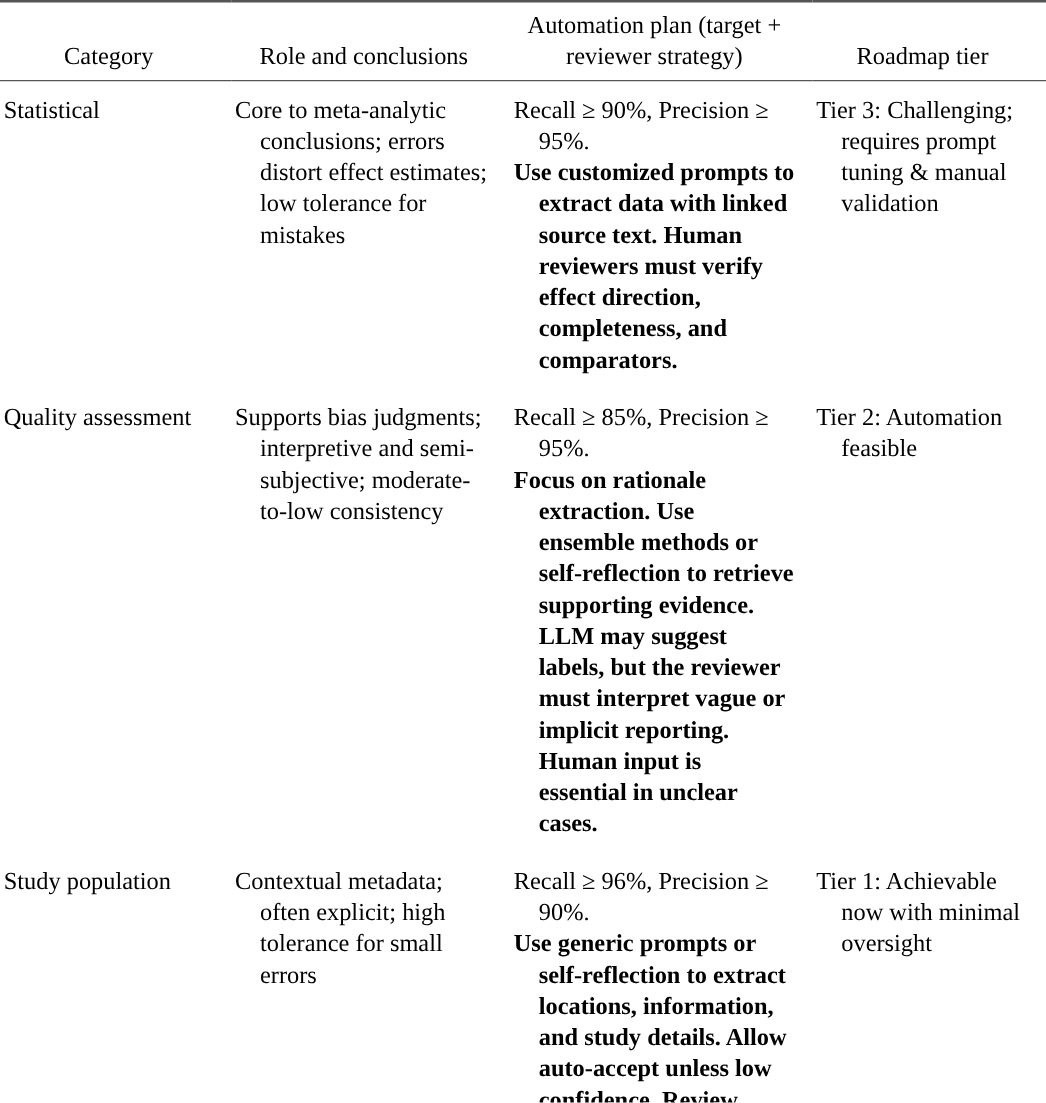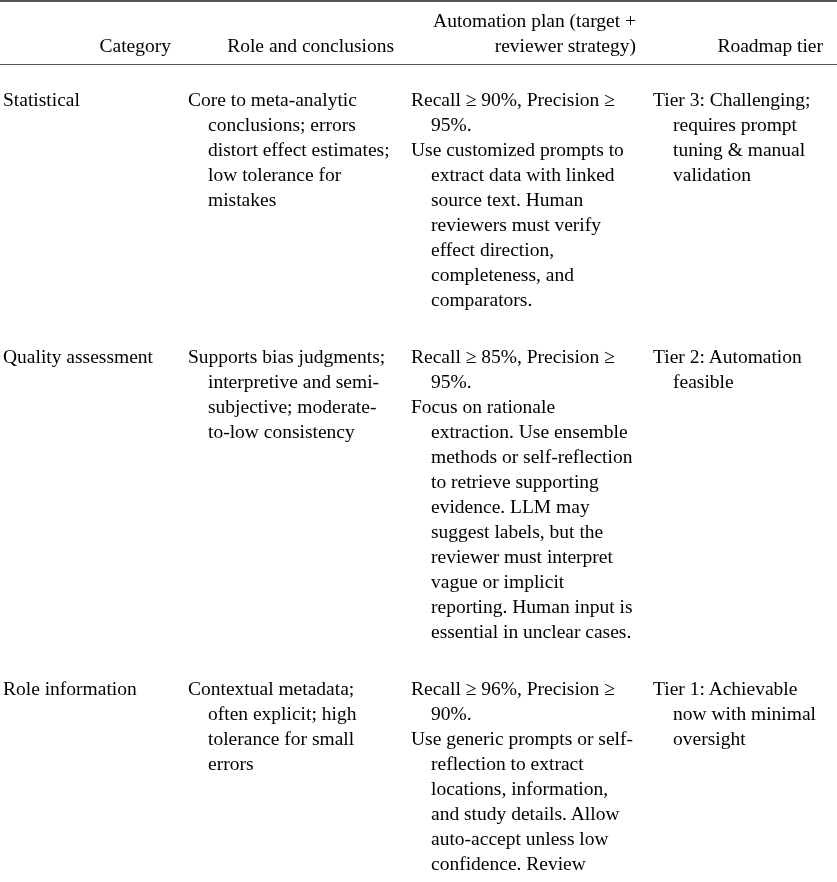--- a/index.html
+++ b/index.html
@@ -44,39 +44,40 @@
   }
   thead tr.header-row > th {
     border-bottom: 1.5px solid #555555;
   }
   tbody tr.last-row > td {
     border-bottom: 2px solid #555555;
   }
 
   thead th {
     font-weight: normal;
-    text-align: right;
+    text-align: center;
     vertical-align: bottom;
     padding: 6px 14px 6px 3px;
   }
 
   tbody td {
     vertical-align: top;
     text-align: left;
-    padding: 22px 14px 10px 3px;
+    padding: 11px 14px 10px 3px;
   }
 
   
   .para {
     margin: 0;
     padding-left: 20px;
     text-indent: -20px;
   }
   .para + .para {
     margin-top: 0;
+    font-weight: bold;
   }
 
   .plain {
     margin: 0;
     padding-left: 0;
     text-indent: 0;
   }
 
   .cat-cell {
     white-space: nowrap;
@@ -130,21 +131,21 @@
           <p class="para">Recall ≥ 85%, Precision ≥ 95%.</p>
           <p class="para">Focus on rationale extraction. Use ensemble methods or self-reflection to retrieve supporting evidence. LLM may suggest labels, but the reviewer must interpret vague or implicit reporting. Human input is essential in unclear cases.</p>
         </td>
         <td>
           <p class="para">Tier 2: Automation feasible</p>
         </td>
       </tr>
 
       <tr class="last-row">
         <td class="cat-cell">
-          <p class="plain">Role information</p>
+          <p class="plain">Study population</p>
         </td>
         <td>
           <p class="para">Contextual metadata; often explicit; high tolerance for small errors</p>
         </td>
         <td>
           <p class="para">Recall ≥ 96%, Precision ≥ 90%.</p>
           <p class="para">Use generic prompts or self-reflection to extract locations, information, and study details. Allow auto-accept unless low confidence. Review optional.</p>
         </td>
         <td>
           <p class="para">Tier 1: Achievable now with minimal oversight</p>

